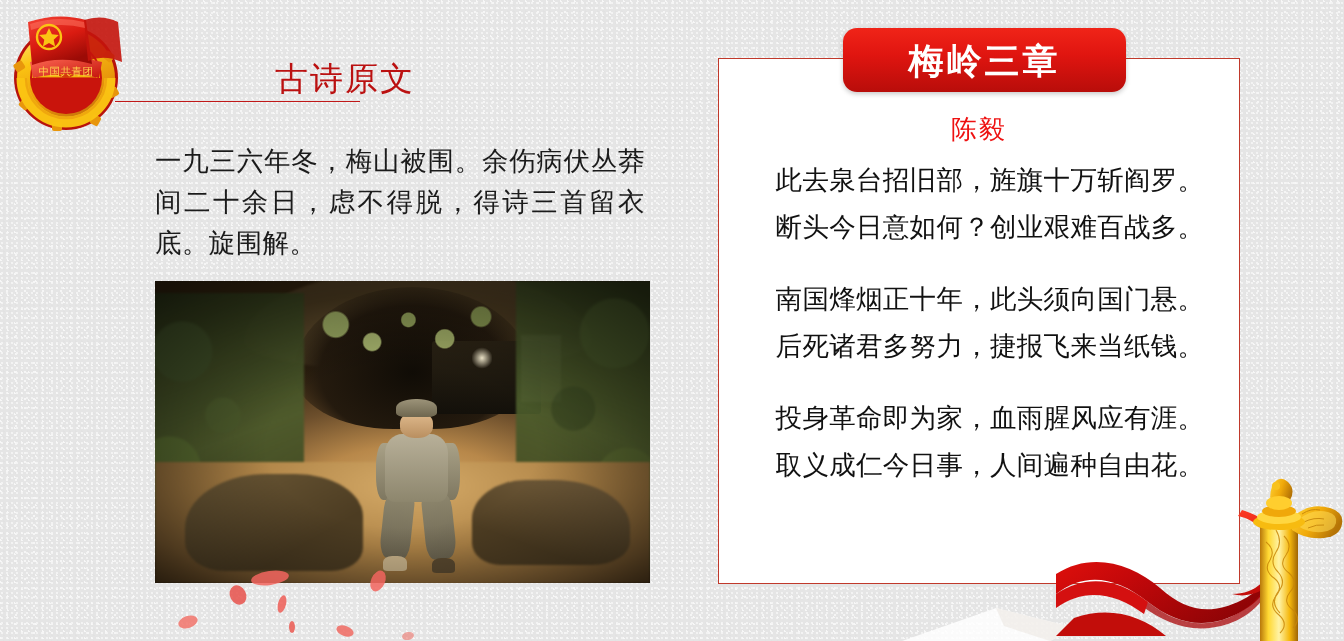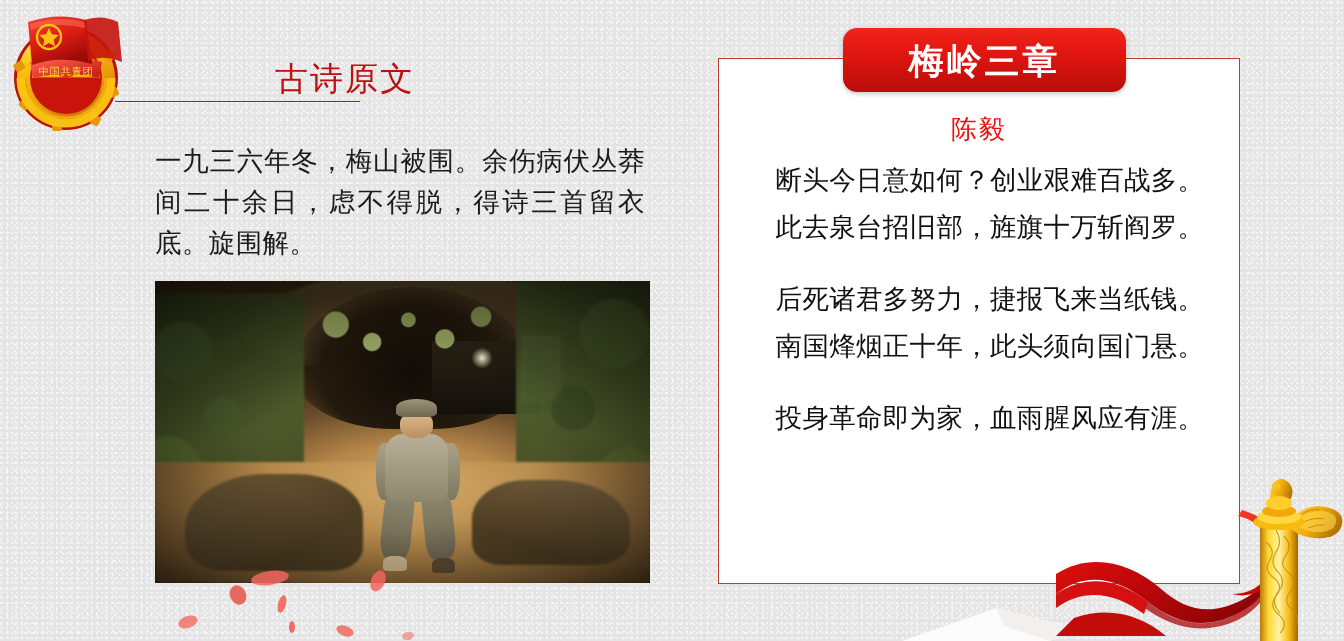--- a/index.html
+++ b/index.html
@@ -380,29 +380,30 @@
   <div id="poem-card"></div>
 
   <div id="poem-badge">
     <span id="poem-badge-text">梅岭三章</span>
   </div>
 
   <div id="poem-author">陈毅</div>
 
   <div id="poem-body">
     <div class="stanza">
+      <div class="verse">此去泉台招旧部，旌旗十万斩阎罗。</div>
       <div class="verse">断头今日意如何？创业艰难百战多。</div>
-      <div class="verse">此去泉台招旧部，旌旗十万斩阎罗。</div>
     </div>
     <div class="stanza">
+      <div class="verse">南国烽烟正十年，此头须向国门悬。</div>
       <div class="verse">后死诸君多努力，捷报飞来当纸钱。</div>
-      <div class="verse">南国烽烟正十年，此头须向国门悬。</div>
     </div>
     <div class="stanza">
       <div class="verse">投身革命即为家，血雨腥风应有涯。</div>
+      <div class="verse">取义成仁今日事，人间遍种自由花。</div>
     </div>
   </div>
 
   <div id="book">
     <svg viewBox="0 0 240 35" width="240" height="35">
       <path d="M2 35 L96 2 L176 22 L150 35 Z" fill="#ffffff" opacity=".92"></path>
       <path d="M96 2 L176 22 L150 35 L104 20 Z" fill="#f2eeea" opacity=".85"></path>
     </svg>
   </div>
 

